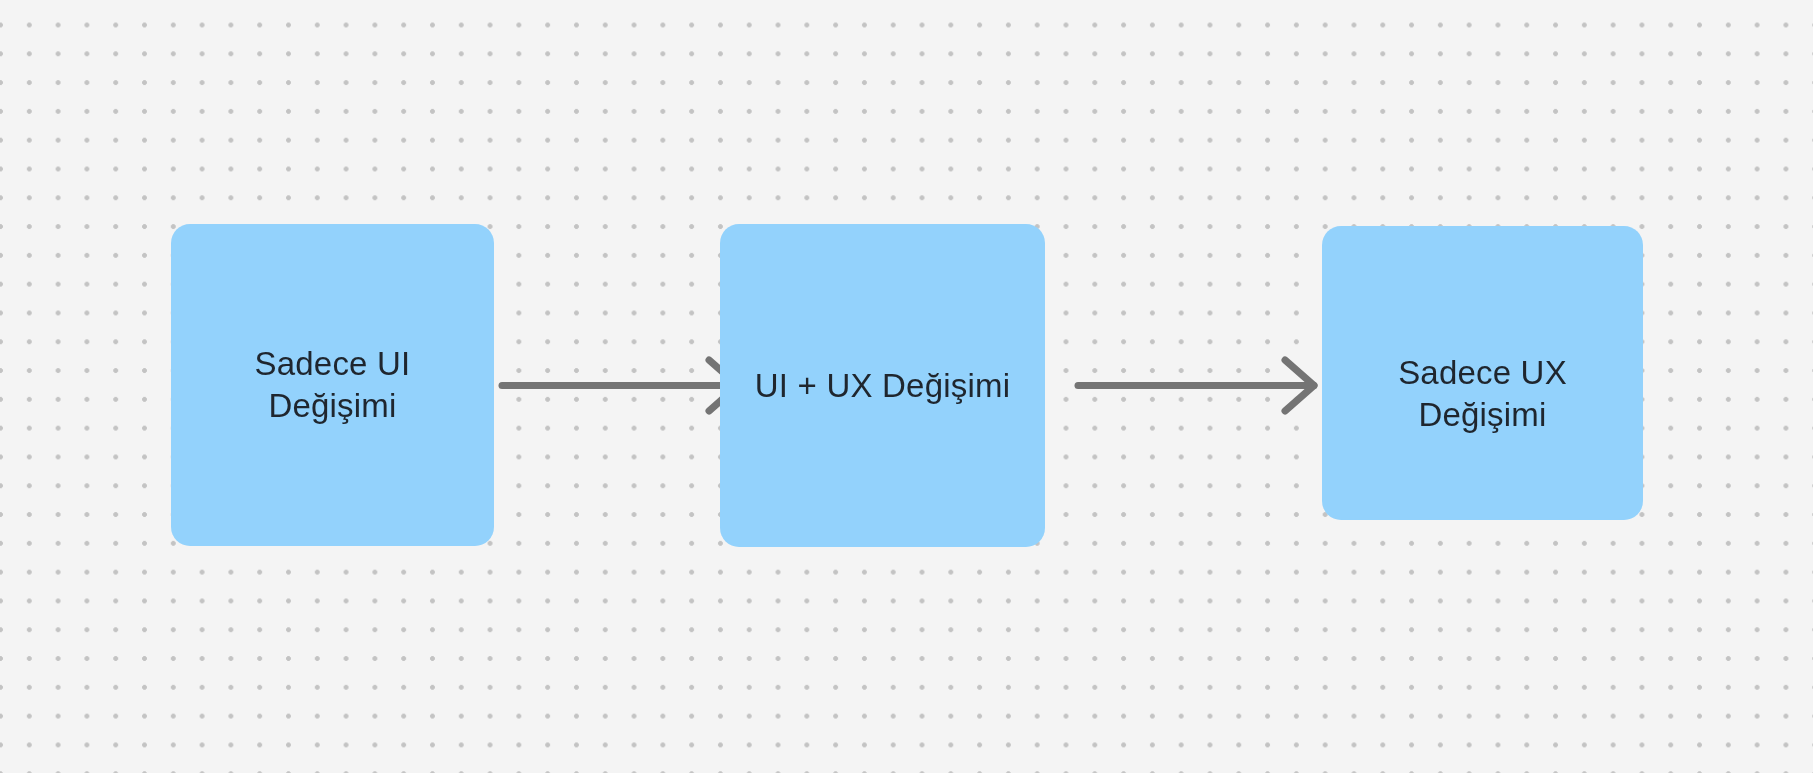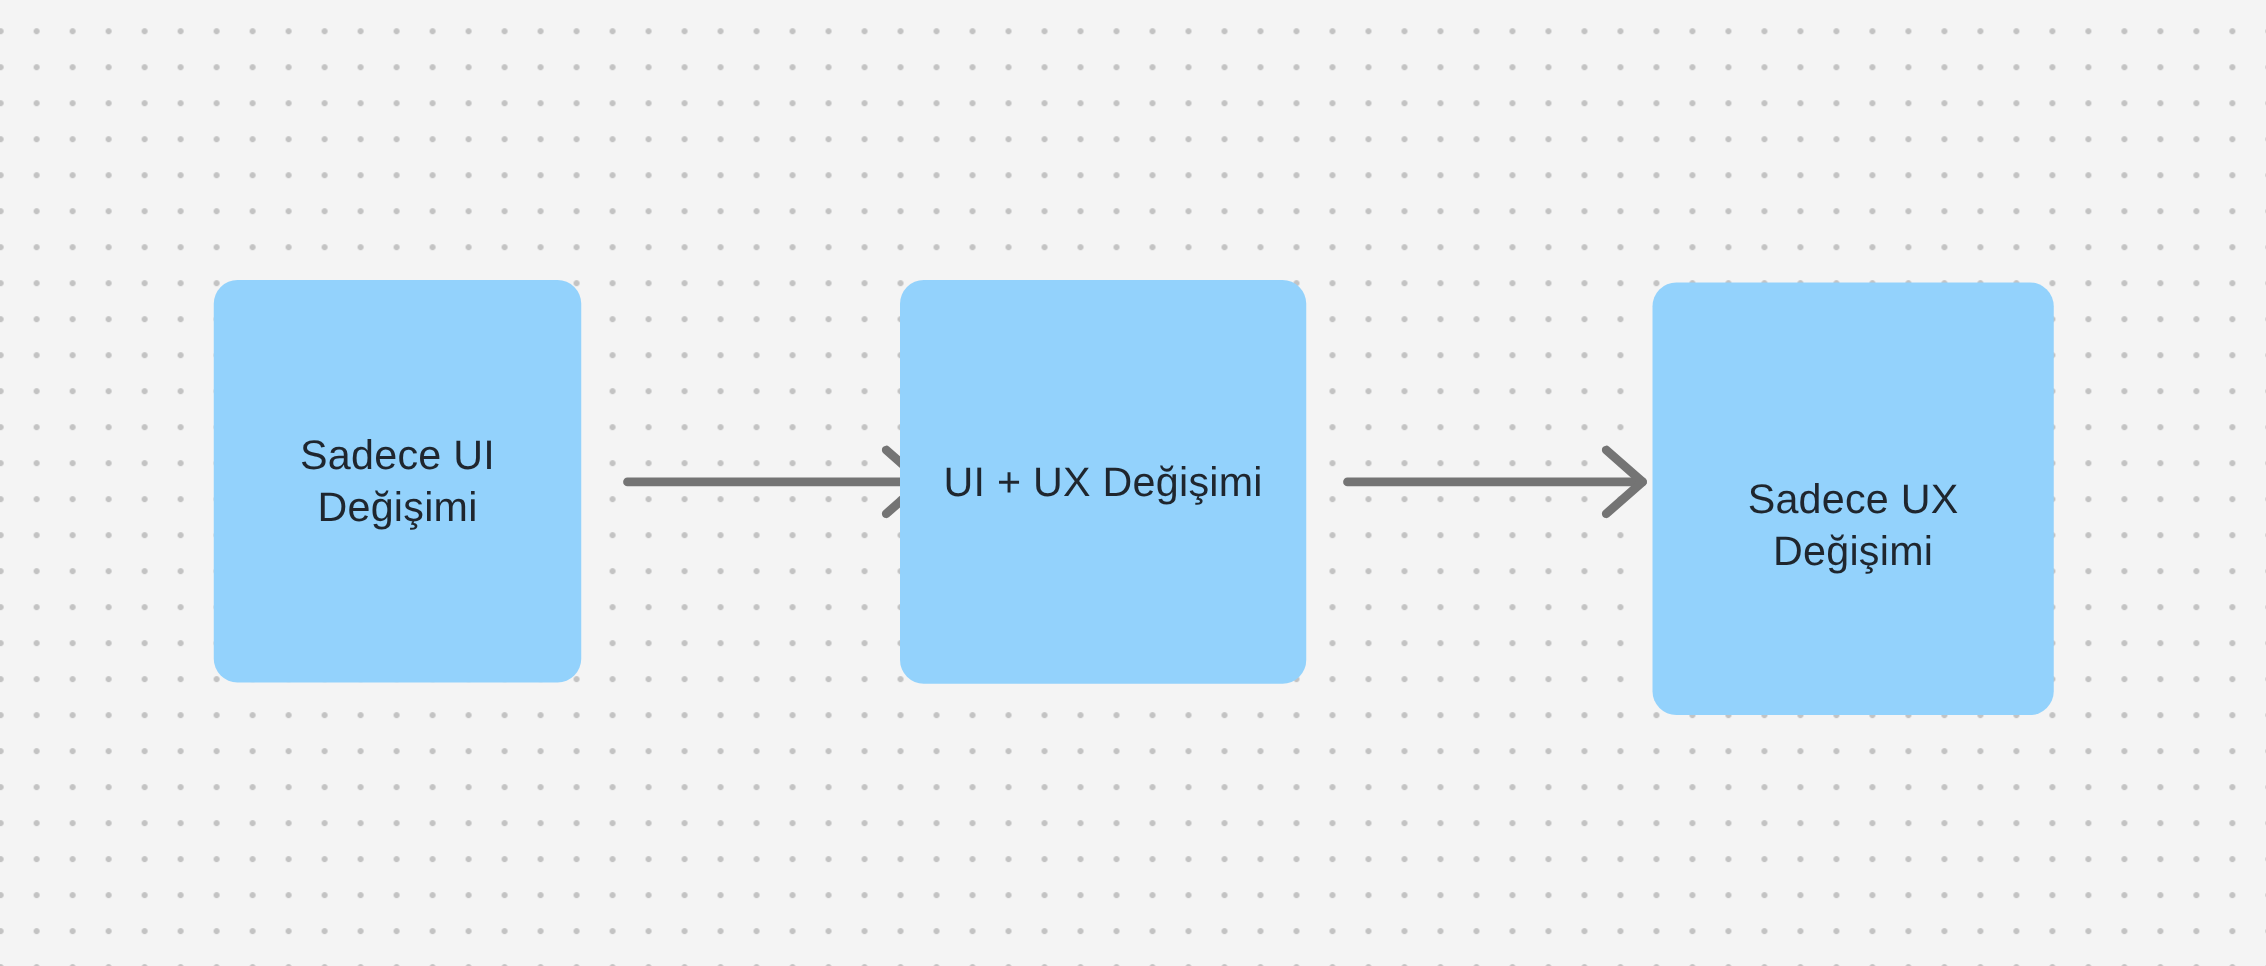--- a/index.html
+++ b/index.html
@@ -14,32 +14,32 @@
     font-family: "Liberation Sans", sans-serif;
     background-color: var(--canvas-bg, #f4f4f4);
     
     background-image: radial-gradient(circle, var(--grid-dot, #c3c3c3) 2.1px, rgba(195,195,195,0) 2.7px);
     background-size: 28.8px 28.8px;
     background-position: -13.9px 10.6px;
   }
 
   .node {
     position: absolute;
-    width: 294px;
+    width: 323px;
     height: 322px;
     border-radius: 19px;
     background: var(--node-fill, #93d2fc);
     display: flex;
     align-items: center;
     justify-content: center;
     box-sizing: border-box;
   }
   .node-1 { left: 171px; top: 224px; }
   .node-2 { left: 720px; top: 224px; width: 325px; height: 323px; }
-  .node-3 { left: 1322px; top: 226px; width: 321px; height: 346px; }
+  .node-3 { left: 1322px; top: 226px; width: 321px; height: 294px; }
 
   .node-label {
     color: var(--node-text, #1f262e);
     font-size: 33px;
     line-height: 42px;
     font-weight: 500;
     letter-spacing: 0.2px;
     text-align: center;
     white-space: pre-line;
     user-select: none;

